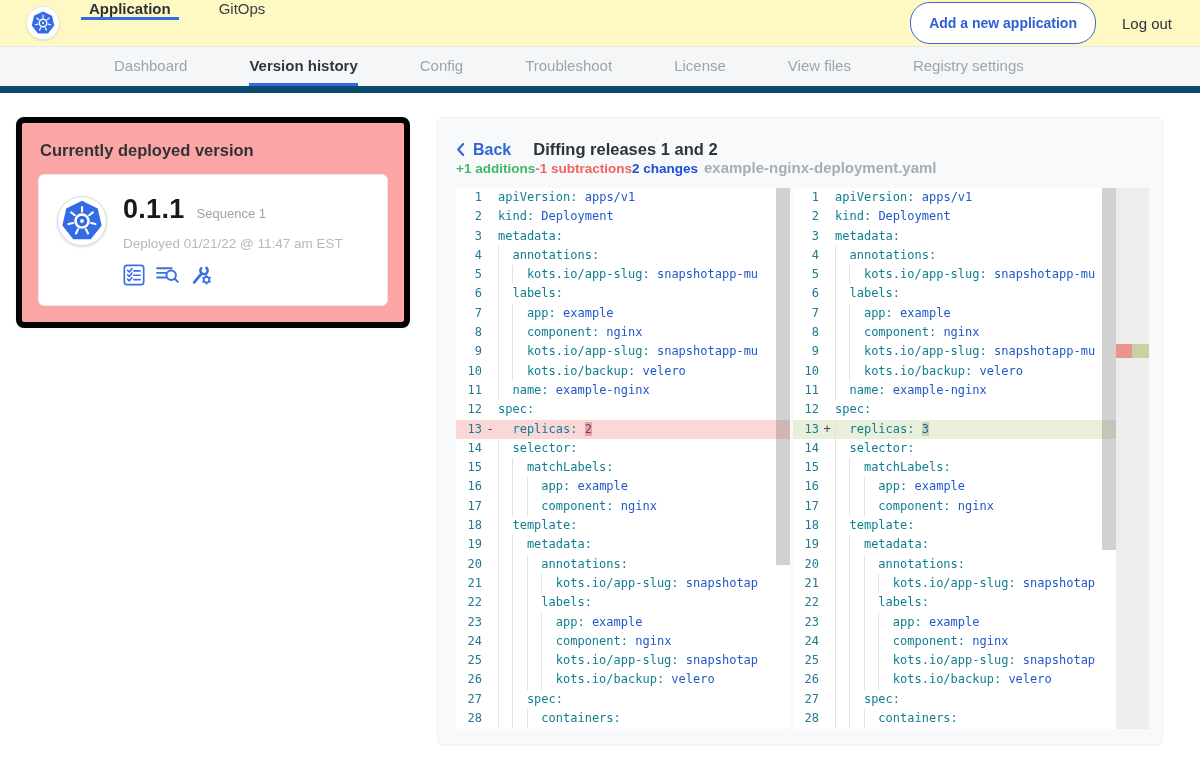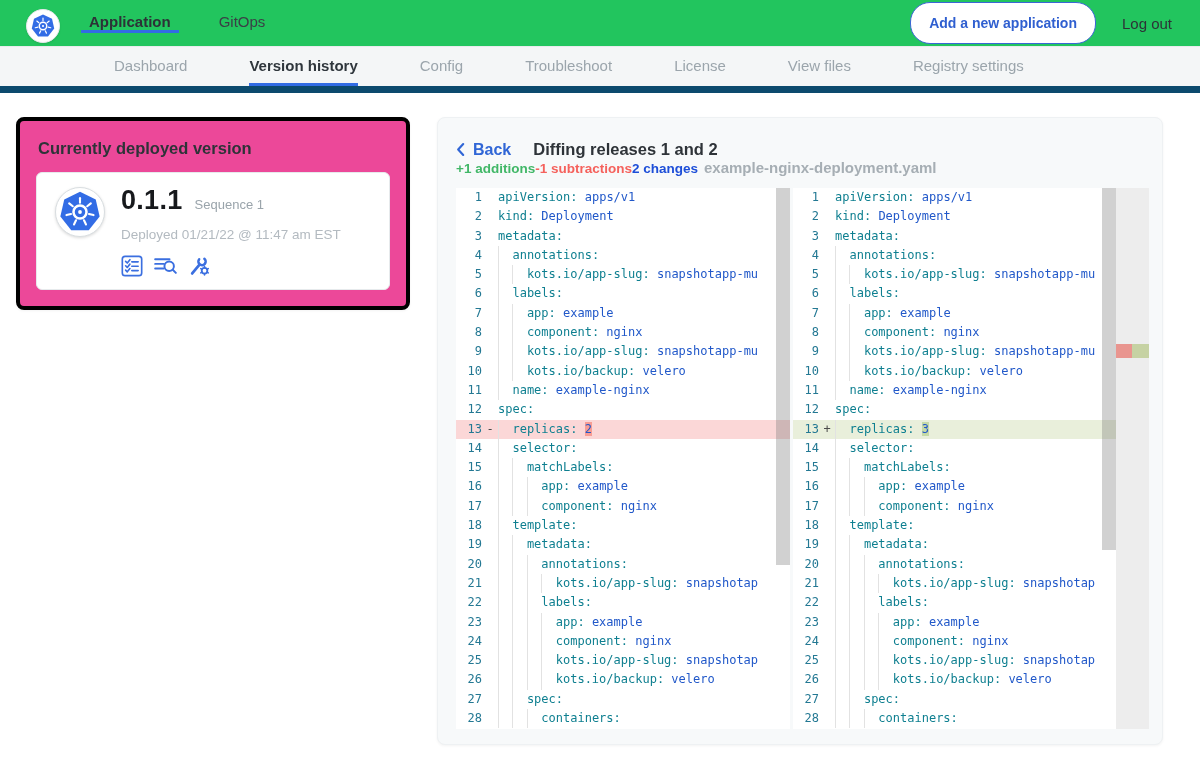--- a/index.html
+++ b/index.html
@@ -8,42 +8,42 @@
     --added-line-bg:#e9efdb; --added-char-bg:#c5d9a6;
     --additions-green:#41b767; --subtractions-red:#f5615c;
     --yaml-key:#0e7f90; --yaml-value:#2158c9; --line-number:#237893;
   }
   *{box-sizing:border-box}
   html,body{margin:0;padding:0}
   body{width:1200px;height:768px;background:#fff;font-family:"Liberation Sans",sans-serif;overflow:hidden;color:#32373c}
   .hidden-defs{position:absolute;width:0;height:0;overflow:hidden}
 
   
-  .topbar{height:47px;background:#22c55e;border-bottom:1px solid #e8ebed;display:flex;align-items:center}
+  .topbar{height:47px;background:#fef9c3;border-bottom:1px solid #e8ebed;display:flex;align-items:flex-start}
   .brand-badge{width:34px;height:34px;border-radius:50%;margin:6px 21px 0 26px;border:1px solid #e6e9eb;
     box-shadow:0 1px 2px rgba(0,0,0,.10);display:flex;align-items:center;justify-content:center;background:#fff;flex:none}
   .htabs{display:flex;gap:32px}
   .htab{display:flex;align-items:center;padding:0 8px;border-bottom:3px solid transparent;font-size:15px;color:#3a4046;font-weight:500;cursor:pointer}
   .htab.active{font-weight:700;color:#2d3237;border-bottom-color:var(--accent-blue)}
   .add-btn{align-self:center;margin-left:auto;border:1.5px solid #3b66d6;color:#2f5fd0;font-weight:700;font-size:14px;
     padding:12px 18px;border-radius:20px;background:#fff;cursor:pointer;font-family:inherit}
   .logout{align-self:center;margin:0 28px 0 26px;font-size:15px;color:#2d3237;cursor:pointer}
 
   
   .subnav{height:46px;background:#f4f6f7;border-bottom:7px solid #0c4a6e;display:flex;padding-left:114px;gap:62px}
   .stab{display:flex;align-items:center;font-size:15px;color:#9ba5ac;border-bottom:3px solid transparent;cursor:pointer}
   .stab.active{color:#2f363c;font-weight:700;border-bottom-color:var(--accent-blue)}
 
   
   .main{display:flex;align-items:flex-start;padding:24px 16px 0;gap:27px}
 
   
-  .dep-card{width:394px;background:#ec4899;border:4px solid #000000;border-radius:8px;padding:16px;box-shadow:0 1px 3px rgba(0,0,0,.05)}
+  .dep-card{width:394px;background:#fca5a5;border:6px solid #000000;border-radius:8px;padding:16px;box-shadow:0 1px 3px rgba(0,0,0,.05)}
   .dep-title{font-size:16.5px;font-weight:700;color:#2e3338;margin:2px 0 14px 2px}
-  .dep-inner{background:#fff;border:1px solid #e6eaec;border-radius:6px;padding:12px 18px;display:flex;gap:16px}
+  .dep-inner{background:#fff;border:1px solid #e6eaec;border-radius:6px;padding:19px 18px;display:flex;gap:16px}
   .dep-logo{width:50px;height:50px;border-radius:50%;border:1px solid #d9dee1;box-shadow:0 1px 3px rgba(0,0,0,.15);
     flex:none;display:flex;align-items:center;justify-content:center;margin-top:2px;background:#fff}
   .ver-row{display:flex;align-items:baseline;gap:12px}
   .ver{font-size:27px;font-weight:800;color:#17191c;letter-spacing:.3px}
   .seq{font-size:13px;color:#9aa4ab}
   .dep-date{font-size:13.5px;color:#b3bac0;margin:11px 0 12px}
   .dep-icons{display:flex;gap:11px;align-items:center}
   .dep-icons span{display:inline-flex;cursor:pointer}
 
   

